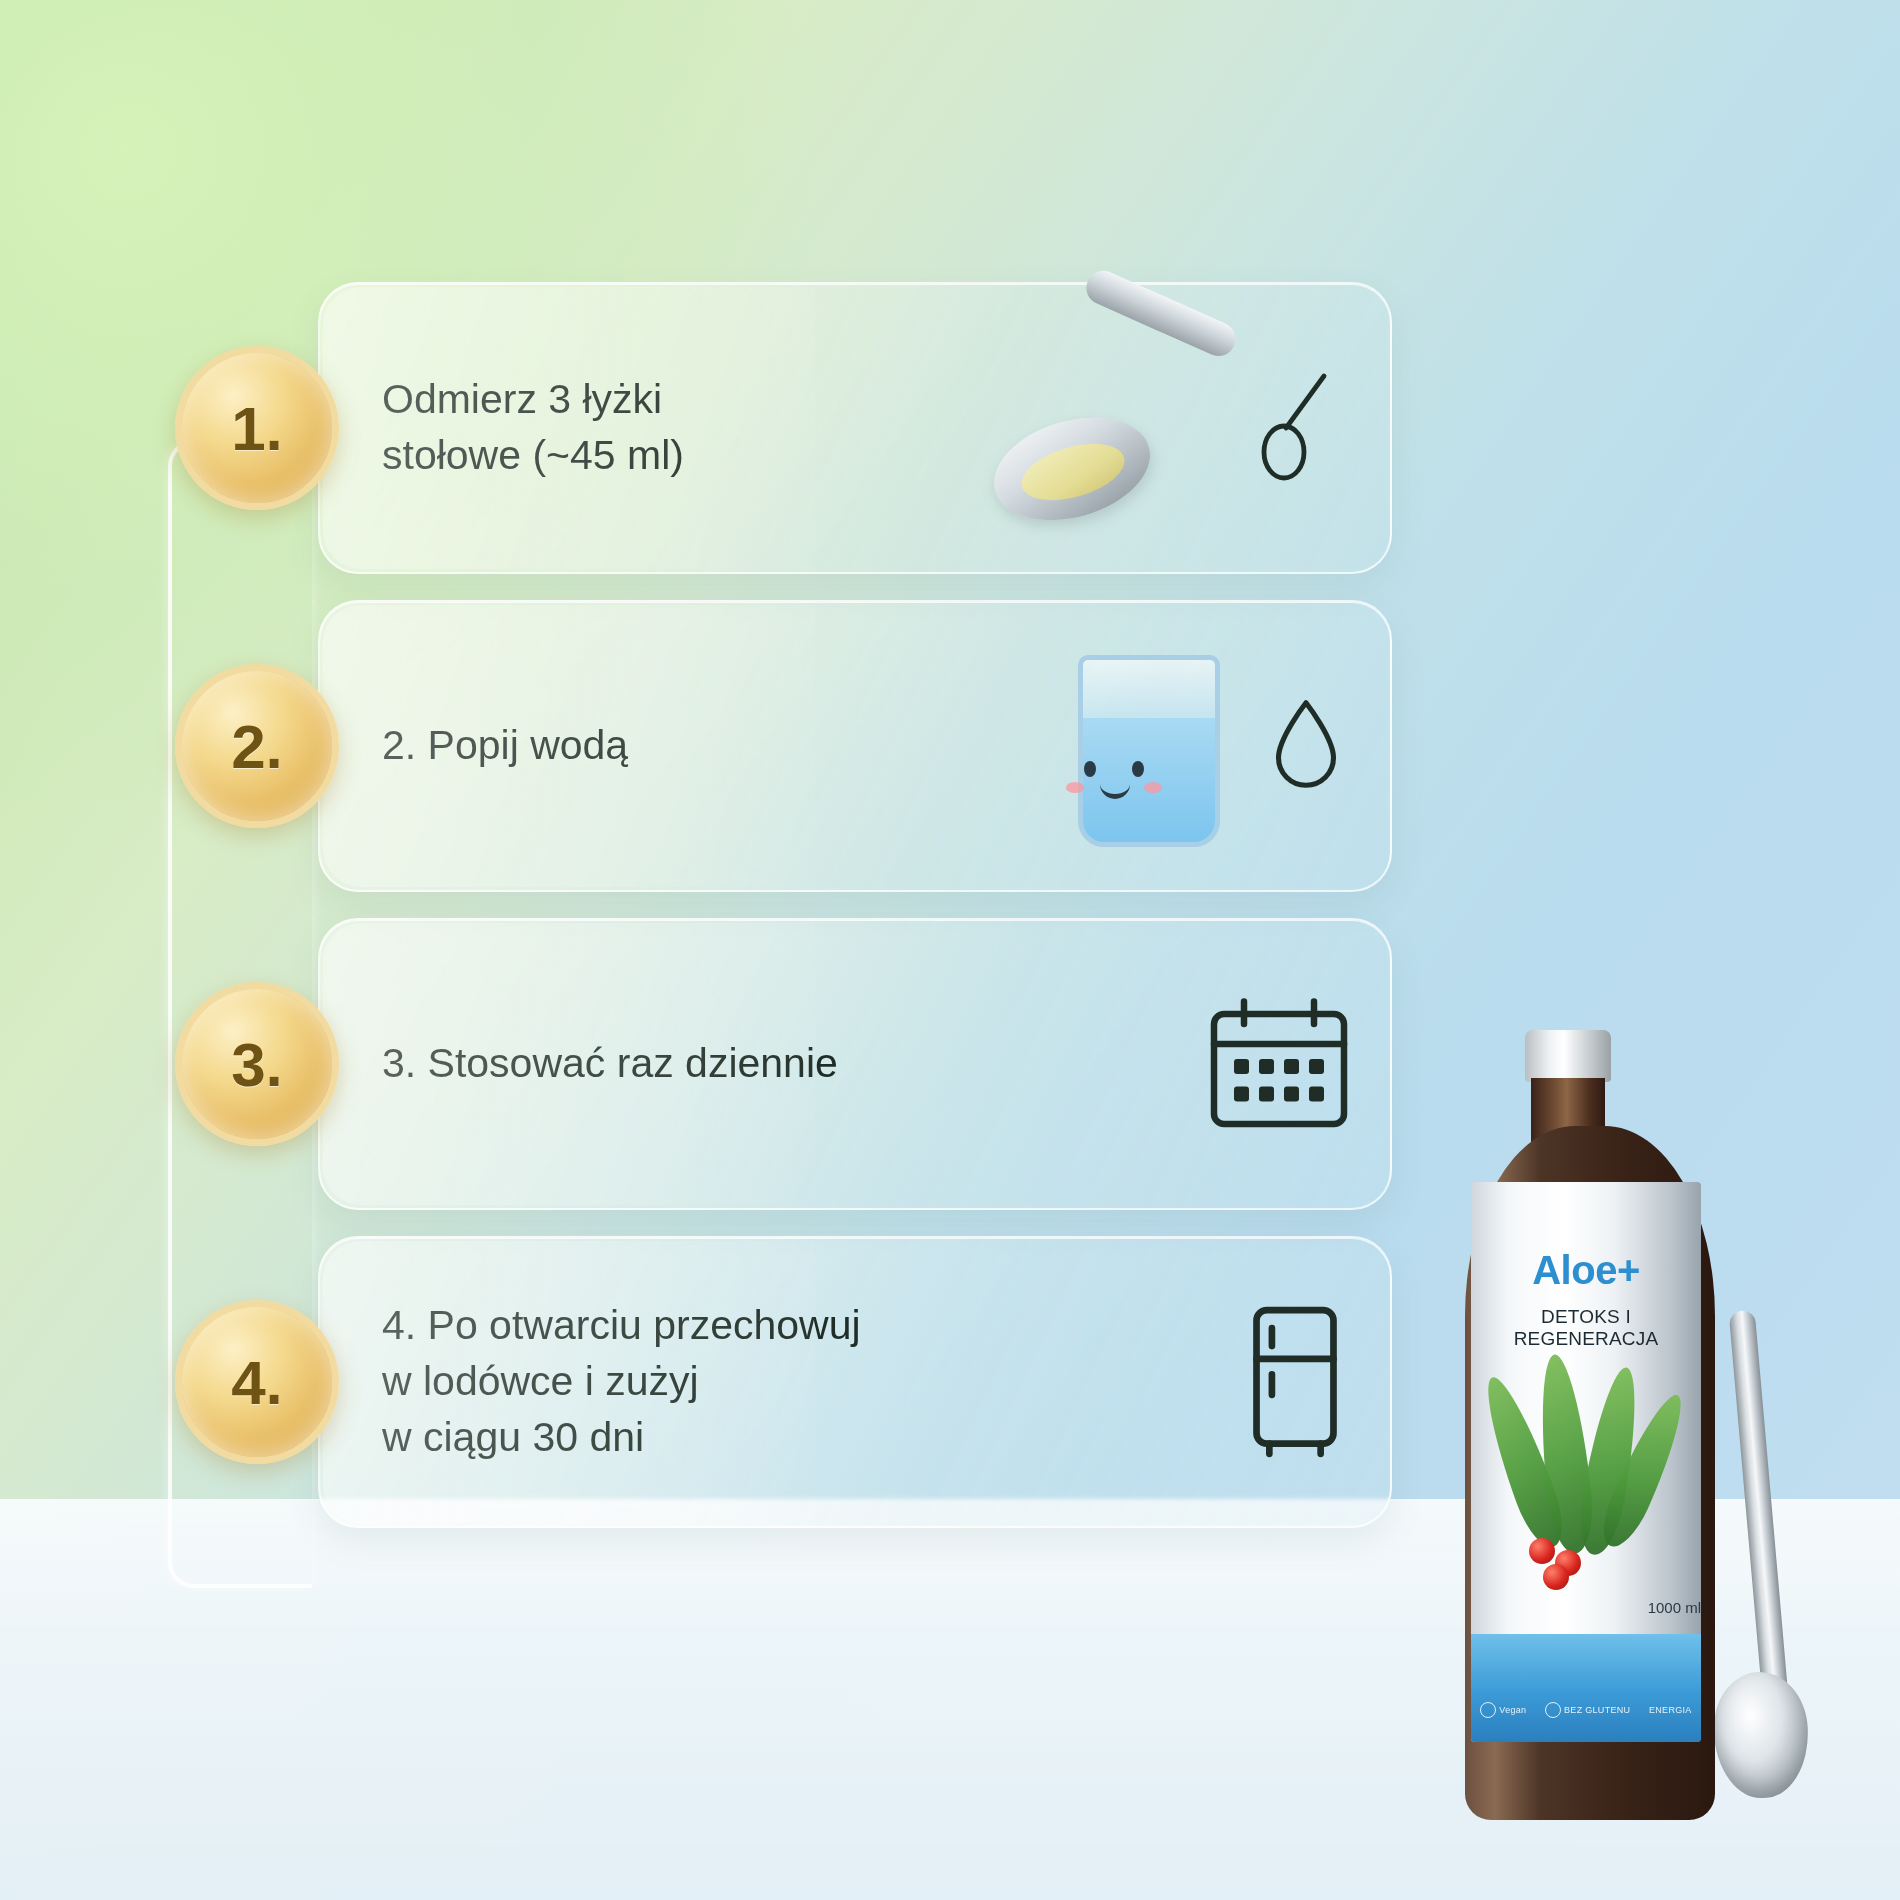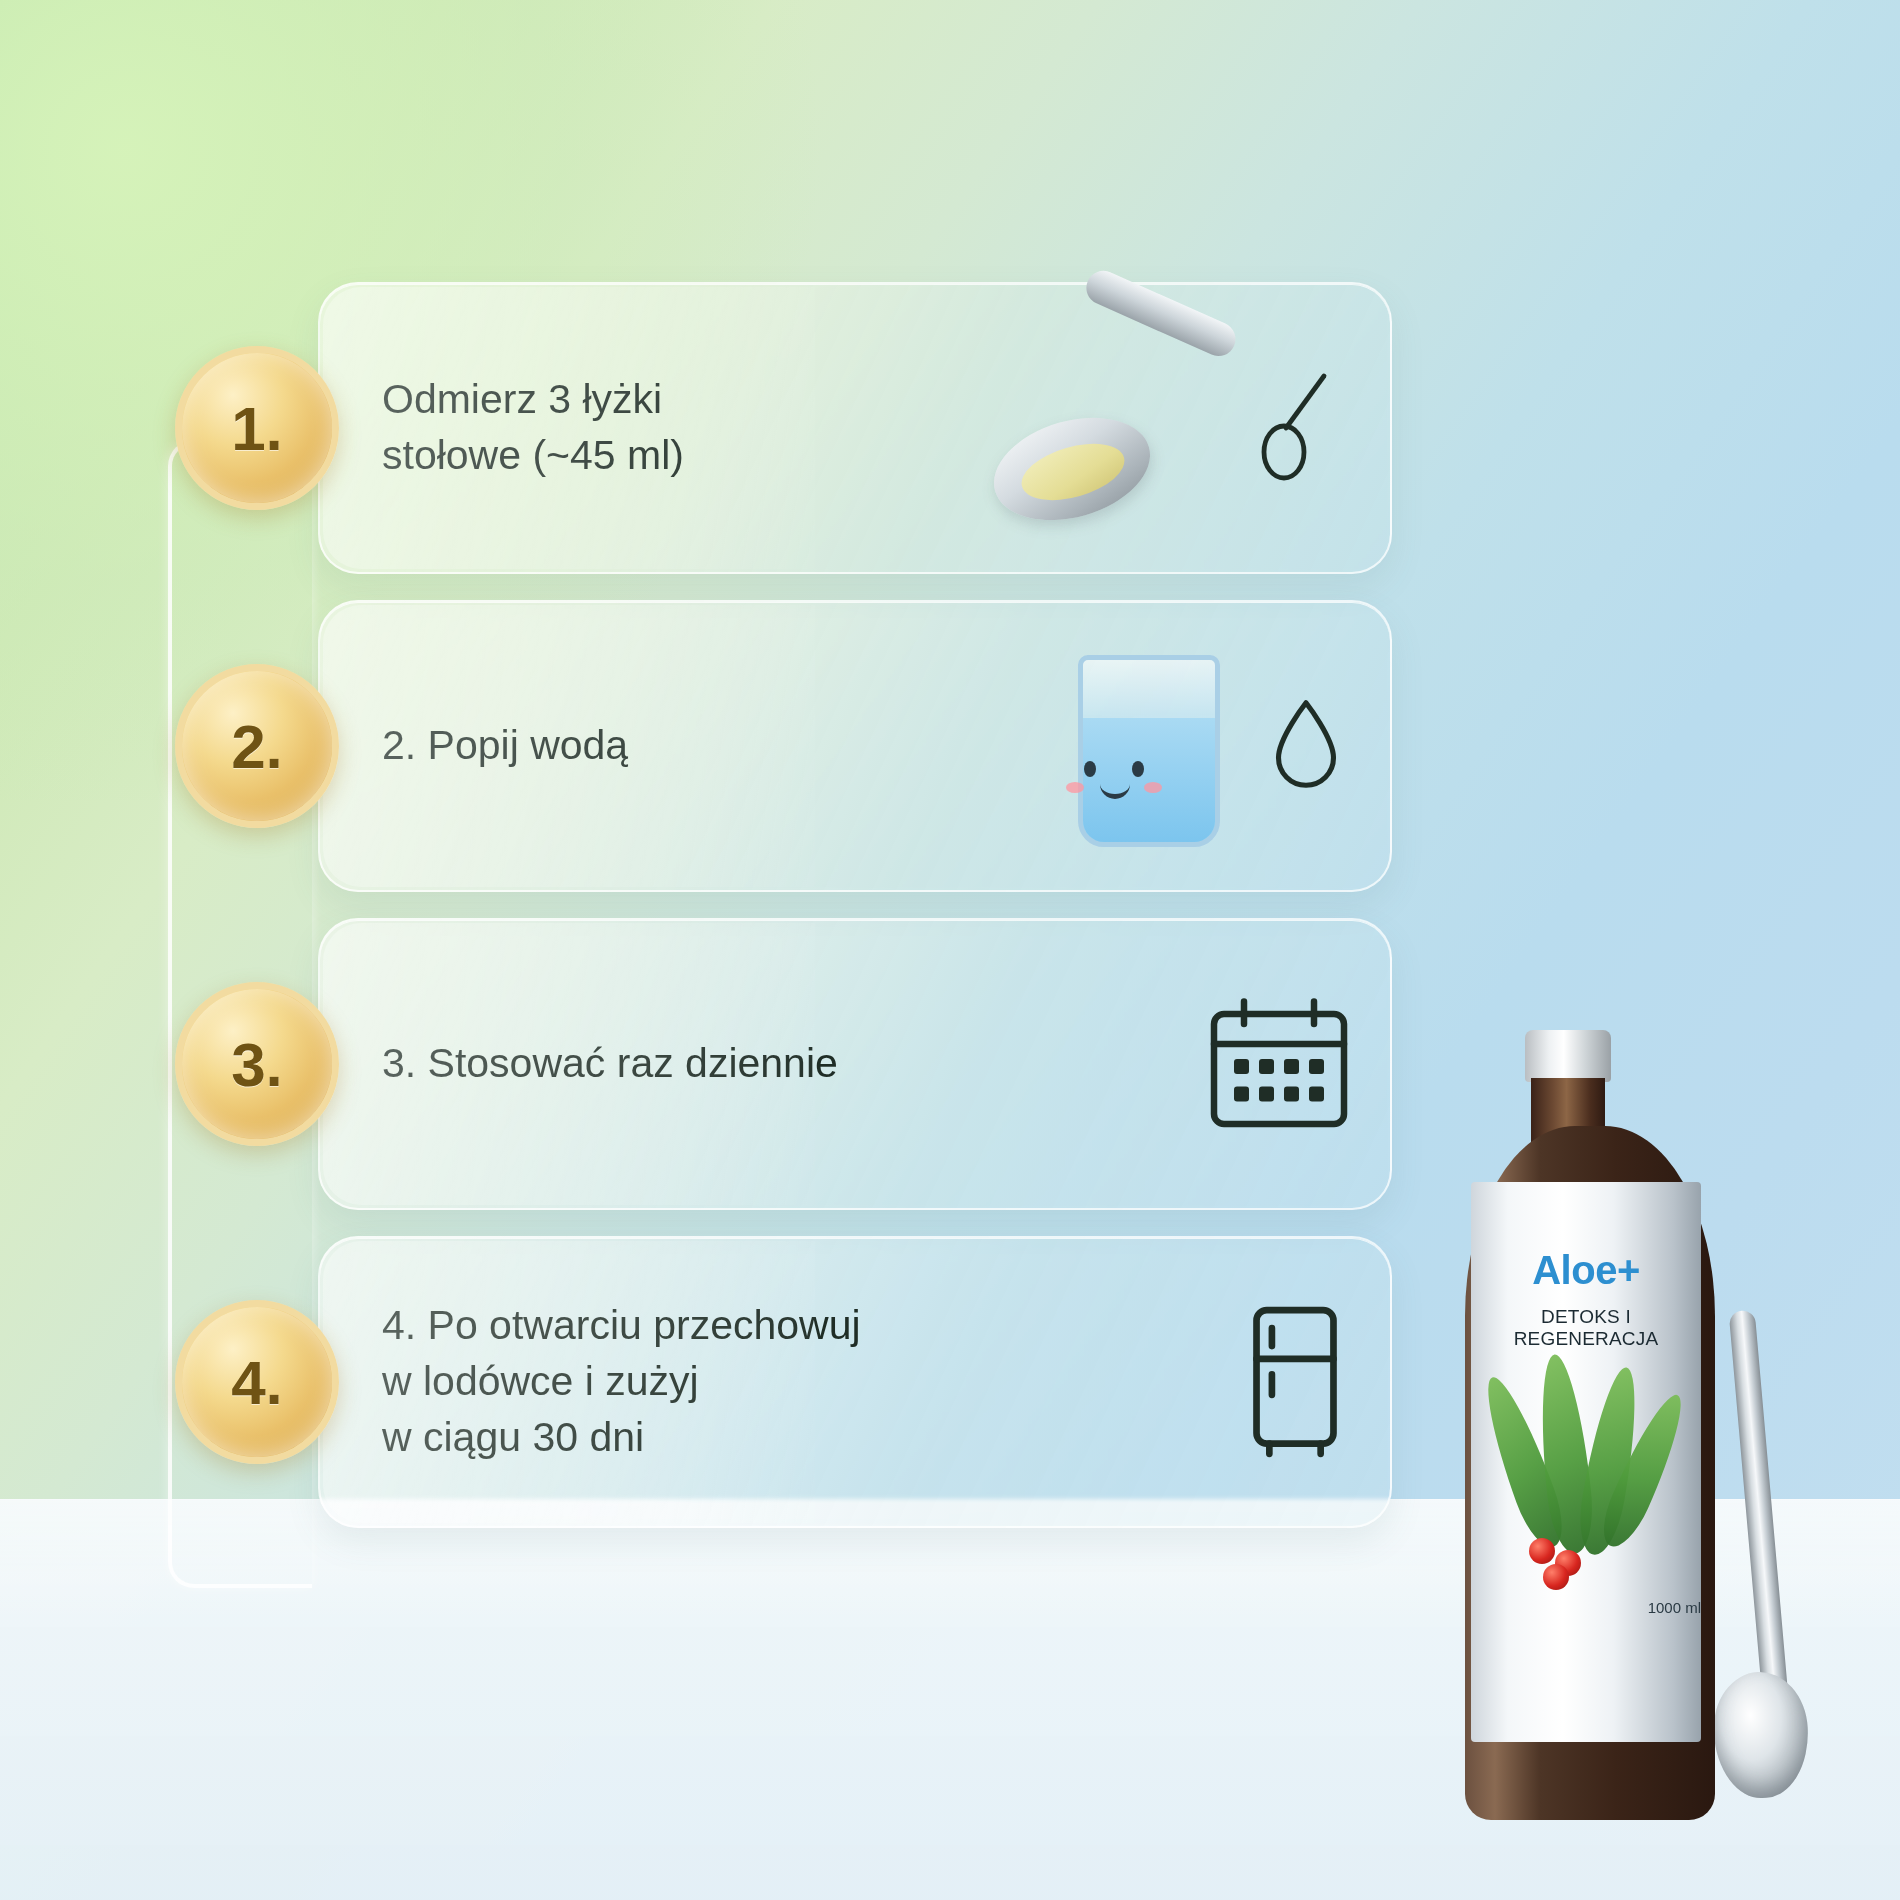--- a/index.html
+++ b/index.html
@@ -534,20 +534,35 @@
       <div class="leaves">
         <div class="leaf" style="left:18px;  top:24px;  width:40px; height:180px; transform:rotate(-20deg);"></div>
         <div class="leaf" style="left:58px;  top:6px;   width:44px; height:200px; transform:rotate(-6deg);"></div>
         <div class="leaf" style="left:104px; top:18px;  width:42px; height:190px; transform:rotate(10deg);"></div>
         <div class="leaf" style="left:140px; top:40px;  width:38px; height:165px; transform:rotate(24deg);"></div>
         <div class="berry" style="left:44px;  top:190px;"></div>
         <div class="berry" style="left:70px;  top:202px;"></div>
         <div class="berry" style="left:58px;  top:216px;"></div>
       </div>
       <div class="vol">1000 ml</div>
+      <div class="label-bottom">
+        <div class="badges-row">
+          <div class="mini-badge">
+            <span class="mini-circle"></span>
+            <span>Vegan</span>
+          </div>
+          <div class="mini-badge">
+            <span class="mini-circle"></span>
+            <span>BEZ GLUTENU</span>
+          </div>
+          <div class="mini-badge">
+            <span>ENERGIA</span>
+          </div>
+        </div>
+      </div>
     </div>
   </div>
 
   <div class="spoon-prop">
     <div class="handle"></div>
     <div class="bowl"></div>
   </div>
 
 </div>
 

